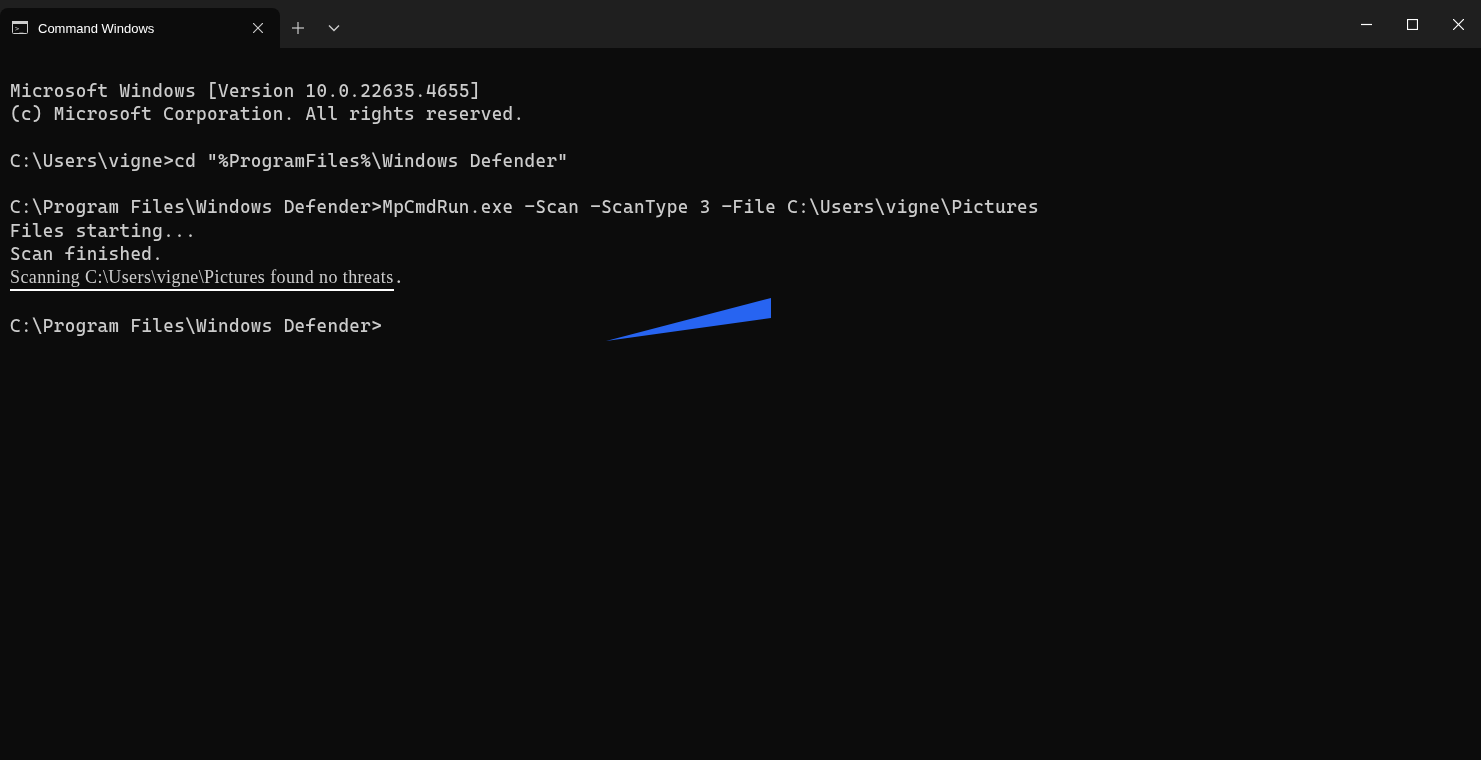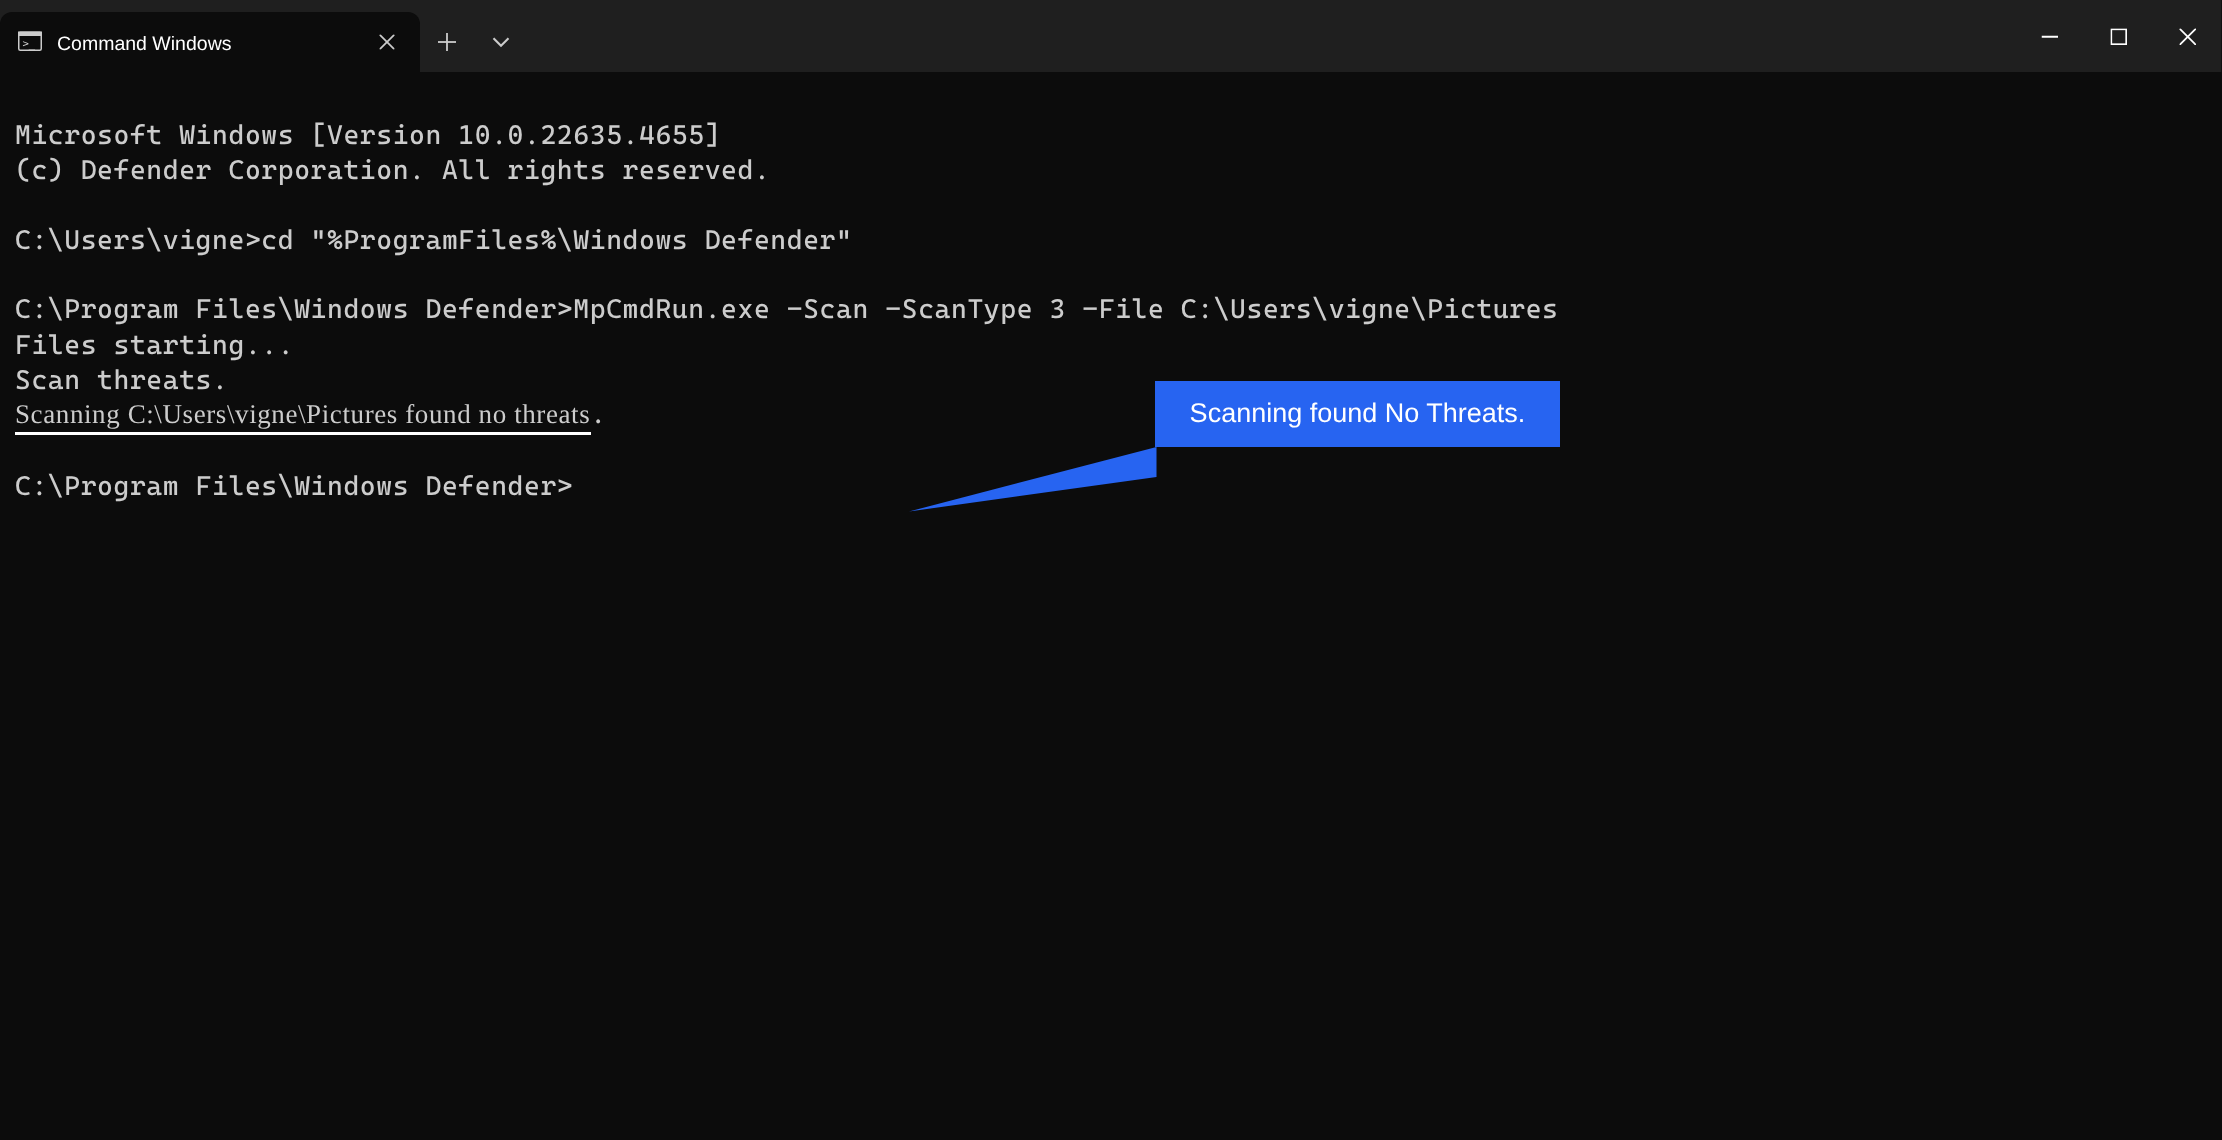--- a/index.html
+++ b/index.html
@@ -164,32 +164,29 @@
       <svg width="11" height="11" viewBox="0 0 11 11">
         <line x1="0" y1="0" x2="11" y2="11" stroke-width="1.2"></line>
         <line x1="11" y1="0" x2="0" y2="11" stroke-width="1.2"></line>
       </svg>
     </div>
   </div>
 </div>
 
 <div class="terminal">
 <span>Microsoft Windows [Version 10.0.22635.4655]</span>
-<span>(c) Defender Corporation. All rights reserved.</span>
+<span>(c) Microsoft Corporation. All rights reserved.</span>
 <span></span>
 <span>C:\Users\vigne&gt;</span><span>cd "%ProgramFiles%\Windows Defender"</span>
 <span></span>
 <span>C:\Program Files\Windows Defender&gt;</span><span>MpCmdRun.exe -Scan -ScanType 3 -File C:\Users\vigne\Pictures</span>
 <span>Files starting...</span>
-<span>Scan threats.</span>
+<span>Scan finished.</span>
 <span class="underlined">Scanning C:\Users\vigne\Pictures found no threats</span><span>.</span>
 <span></span>
 <span>C:\Program Files\Windows Defender&gt;</span>
 
   <div class="callout-tail">
     <svg width="200" height="60" viewBox="0 0 200 60">
       <polygon points="0,45 165,2 165,22" fill="#2764f1"></polygon>
     </svg>
   </div>
-  <div class="callout">
-    <span>Scanning found No Threats.</span>
-  </div>
 </div>
 
 </body></html>

